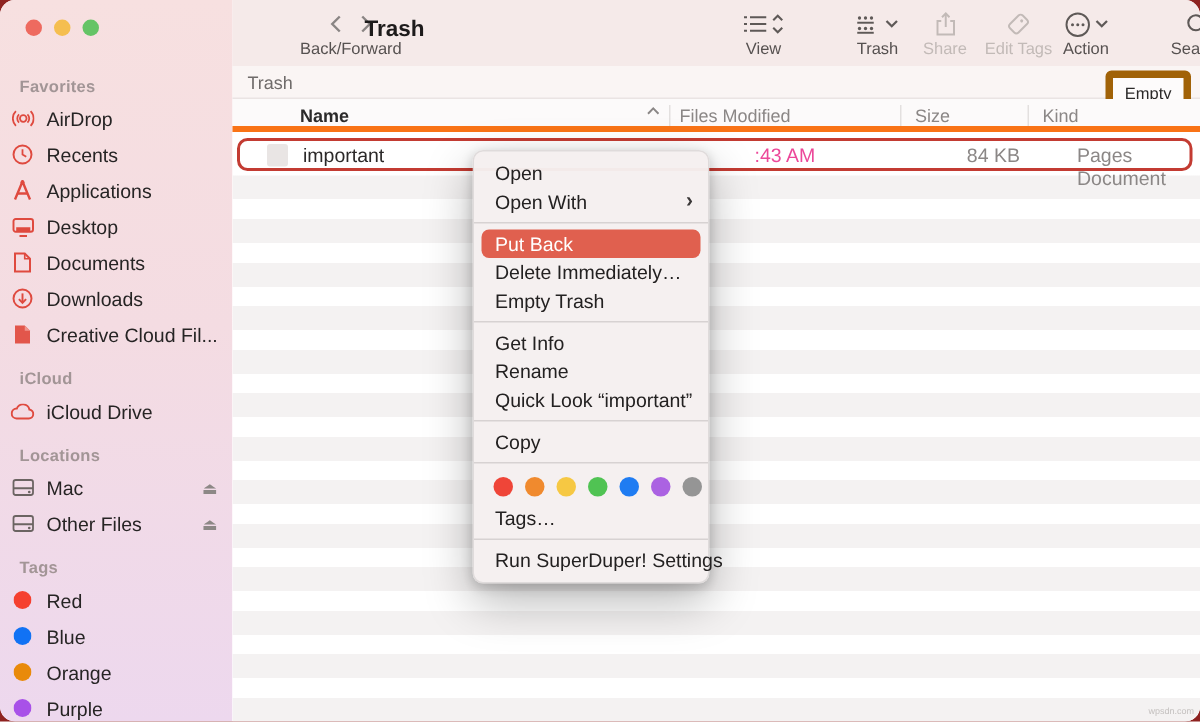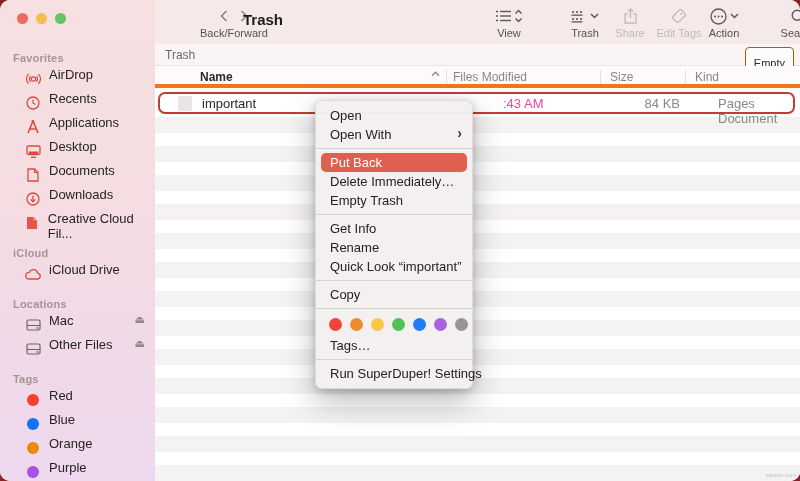--- a/index.html
+++ b/index.html
@@ -20,21 +20,21 @@
     background:linear-gradient(180deg,#F7E0E0 0%,#F4DCE2 45%,#EDD8EE 100%);
     position:relative; padding-top:40px;
   }
   .traffic { position:absolute; top:13px; left:17px; display:flex; gap:8px; }
   .traffic span { width:11px; height:11px; border-radius:50%; display:block; }
   .side-section-title {
     font-size:11px; font-weight:bold; color:#A29596;
     margin:12px 0 3px 13px; letter-spacing:.2px;
   }
   .side-item {
-    display:flex; height:24px; padding-left:23px;
+    display:flex; align-items:center; height:24px; padding-left:5px;
     font-size:13px; color:#262424; position:relative;
   }
   .side-item .icon {
     width:20px; display:flex; justify-content:center; align-items:center;
     margin-right:6px; color:#DF4A3F;
   }
   .side-item .icon.gray { color:#6B6462; }
   .side-item .eject {
     position:absolute; right:10px; color:#8D8886; font-size:11px;
   }
@@ -46,21 +46,21 @@
   .tool .lbl { font-size:11px; color:#565150; margin-top:1px; white-space:nowrap; }
   .tool.disabled .ic, .tool.disabled .lbl { color:#C2BAB7; }
   .toolbar-title { position:absolute; left:88px; top:11px; font-size:15px; font-weight:bold; color:#1D1B1B; }
   .pathbar {
     height:22px; flex:0 0 22px; background:#FAF5F4; position:relative;
     border-bottom:1px solid #EAE4E3; display:flex; align-items:center;
   }
   .pathbar .loc { font-size:12px; color:#6F6B6A; margin-left:10px; }
   .empty-btn {
     position:absolute; right:6px; top:3px; height:32px; padding:0 8px;
-    background:#FDFBFB; border:1px solid #a16207; border-radius:4px;
+    background:#FDFBFB; border:5px solid #a16207; border-radius:4px;
     font-size:11px; color:#2B2929; line-height:14px;
   }
   .listheader {
     height:22px; flex:0 0 22px; background:#FCFAFA; position:relative;
     border-bottom:4px solid #f97316; font-size:12px; color:#8B8786;
   }
   .listheader .h { position:absolute; top:4px; white-space:nowrap; }
   .listheader .h.name { left:45px; color:#2B2A2A; font-weight:bold; }
   .listheader .sort { position:absolute; left:276px; top:5px; color:#8B8786; }
   .listheader .vdiv { position:absolute; top:4px; width:1px; height:14px; background:#E3E0DF; }

